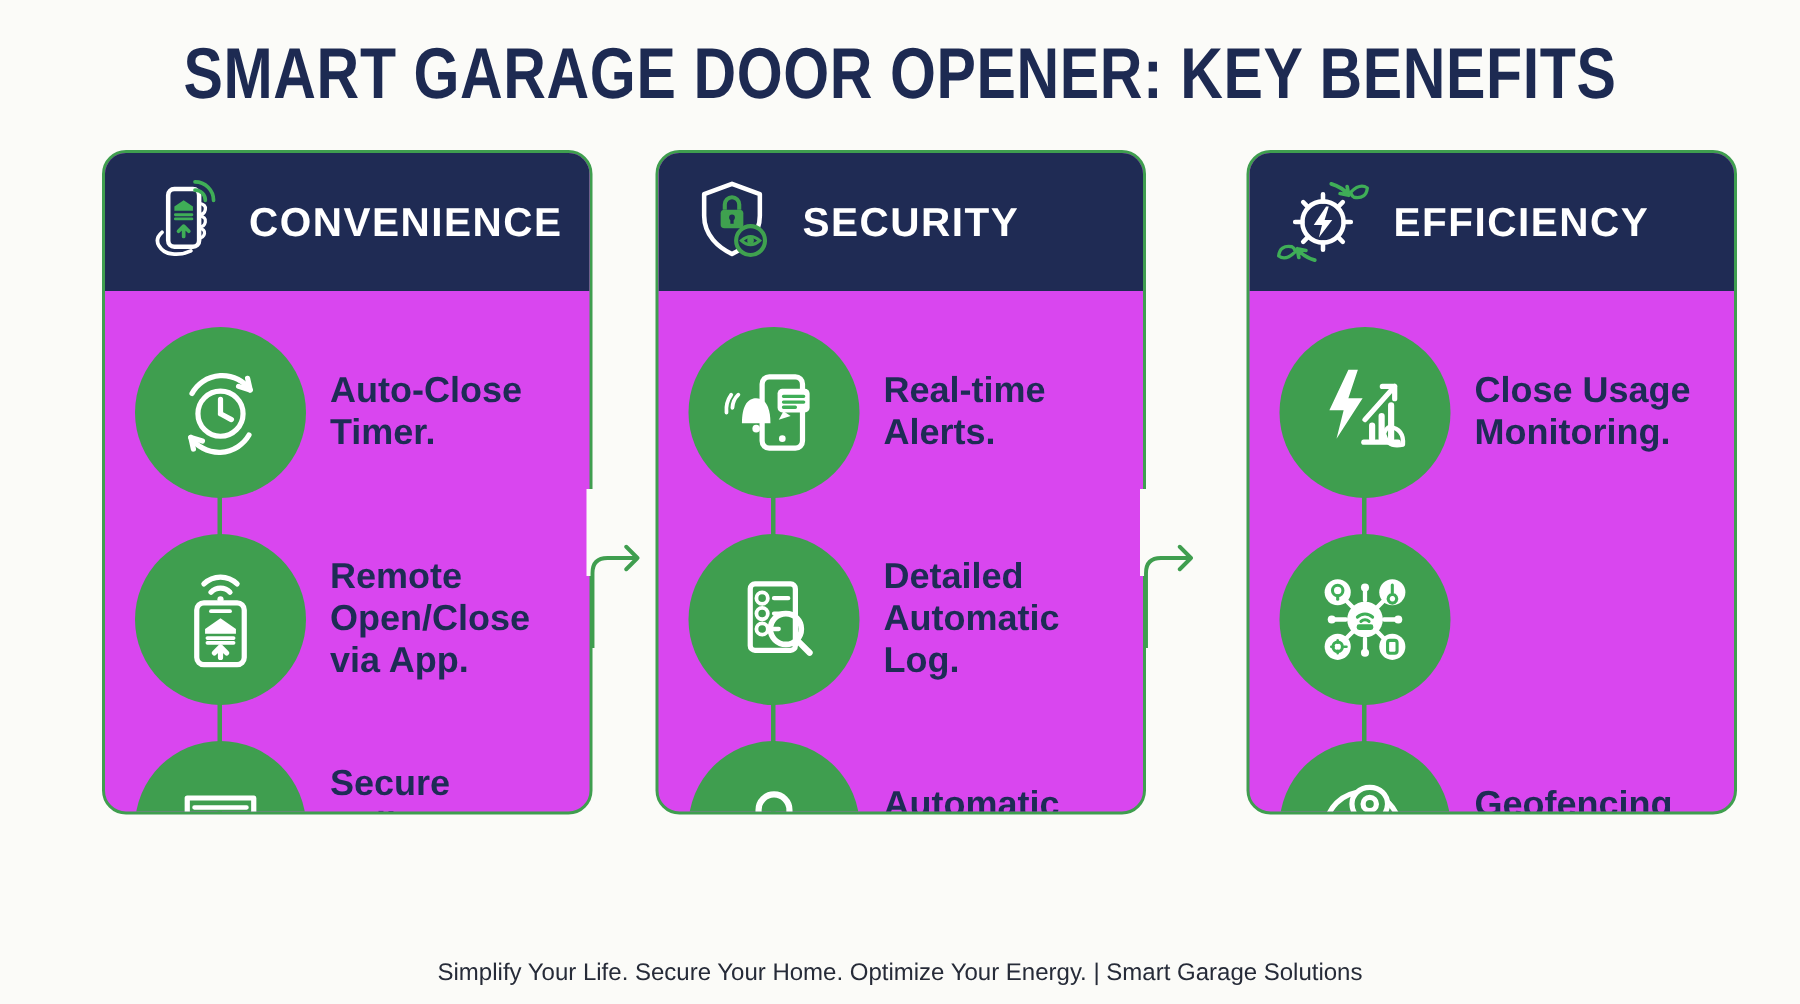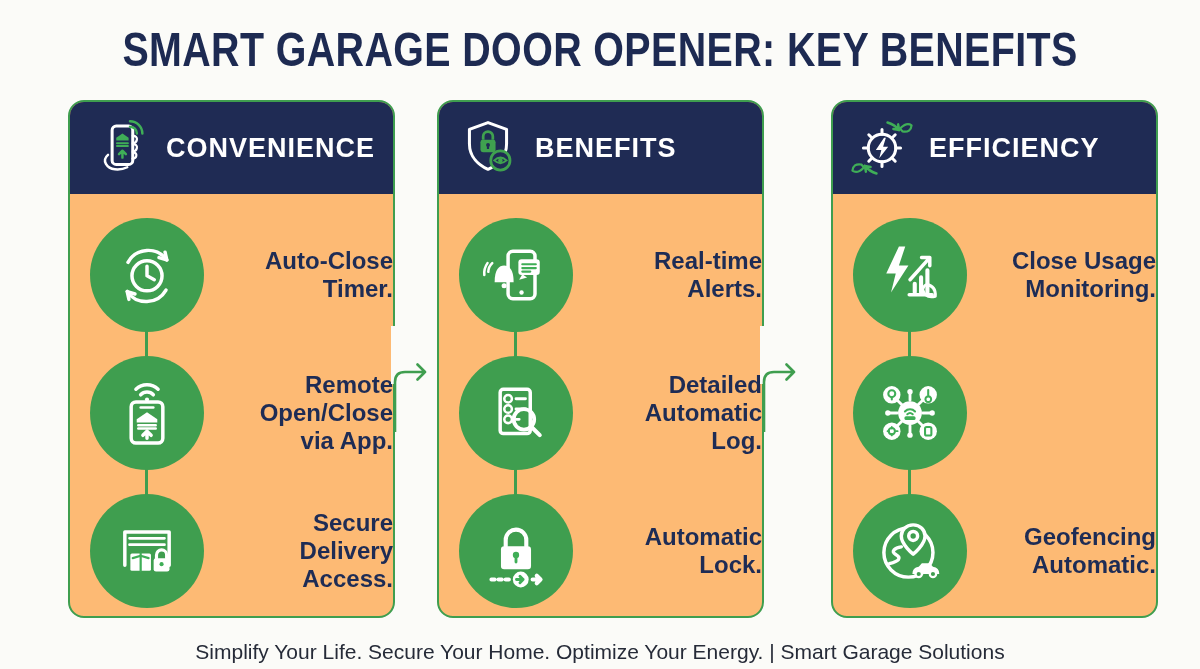--- a/index.html
+++ b/index.html
@@ -20,26 +20,25 @@
   .title{
     position:absolute;top:22px;left:0;right:0;
     text-align:center;
     font-size:48px;font-weight:bold;letter-spacing:.5px;
     color:#1d2a52;
     transform:scaleX(.82);
     transform-origin:center;
     white-space:nowrap;
   }
   .column{
-    position:absolute;top:100px;width:327px;height:518px;
+    position:absolute;top:100px;width:327px;height:443px;
     border:2.5px solid var(--green);
     border-radius:16px;
-    background:#fdba74;
+    background:#d946ef;
     overflow:hidden;
-    text-align:right;
   }
   .col-1{left:68px}.col-2{left:437px}.col-3{left:831px}
   .col-header{
     height:92px;background:var(--navy);
     display:flex;align-items:center;
     padding-left:16px;
   }
   .col-header .hicon{width:66px;height:66px;flex:0 0 auto}
   .col-header .htitle{
     color:#ffffff;font-size:27px;font-weight:bold;letter-spacing:1px;
@@ -67,21 +66,21 @@
   .btext{
     margin-left:16px;width:184px;
     font-size:24px;font-weight:bold;line-height:1.17;
     color:var(--text-navy);
     white-space:pre-line;
   }
   .flow-arrow{position:absolute;width:54px;height:106px;top:326px}
   .fa-1{left:388px}.fa-2{left:757px}
   .footer{
     position:absolute;left:0;right:0;top:640px;
-    text-align:center;font-size:21px;color:#262b38;
+    text-align:center;font-size:16px;color:#262b38;
   }
   .ic{stroke:#ffffff;fill:none;stroke-width:2.2;stroke-linecap:round;stroke-linejoin:round}
   .icf{fill:#ffffff;stroke:none}
   .icg{stroke:var(--green-bright);fill:none;stroke-width:1.8;stroke-linecap:round;stroke-linejoin:round}
   .icgf{fill:var(--green-bright);stroke:none}
 </style>
 </head>
 <body>
 
 <h1 class="title">SMART GARAGE DOOR OPENER: KEY BENEFITS</h1>
@@ -160,21 +159,21 @@
     <svg class="hicon" viewBox="0 0 48 48">
       <path class="ic" d="M24,5.5 L37.5,10.5 V21 c0,9.5 -7,15.5 -13.5,18.5 C17.5,36.5 10.5,30.5 10.5,21 V10.5 Z"></path>
       <path d="M20.5,18 v-2.5 a3.5,3.5 0 0 1 7,0 V18" style="stroke:#3fa14f;stroke-width:2;fill:none"></path>
       <rect x="18.5" y="18" width="11" height="9" rx="1.8" style="fill:#3fa14f"></rect>
       <circle cx="24" cy="21.8" r="1.4" style="fill:#1f2b54"></circle>
       <path d="M24,22.8 v2" style="stroke:#1f2b54;stroke-width:1.6"></path>
       <circle cx="33" cy="33" r="7" style="fill:#1f2b54;stroke:#3fa14f;stroke-width:2"></circle>
       <path d="M28.5,33 q4.5,-4 9,0 q-4.5,4 -9,0 z" style="stroke:#3fa14f;stroke-width:1.4;fill:none"></path>
       <circle cx="33" cy="33" r="1.6" style="fill:#3fa14f"></circle>
     </svg>
-    <span class="htitle">BENEFITS</span>
+    <span class="htitle">SECURITY</span>
   </header>
   <div class="items">
     <div class="timeline"></div>
 
     <div class="item">
       <div class="circle">
         <svg viewBox="0 0 48 48">
           <rect class="ic" x="19" y="9" width="17" height="30" rx="3"></rect>
           <circle class="icf" cx="27.5" cy="35" r="1.4"></circle>
           <path class="ic" style="stroke-width:1.6" d="M6.5,22 a8,8 0 0 1 2.5,-5.5 M4,24 a11,11 0 0 1 2,-7.5"></path>

